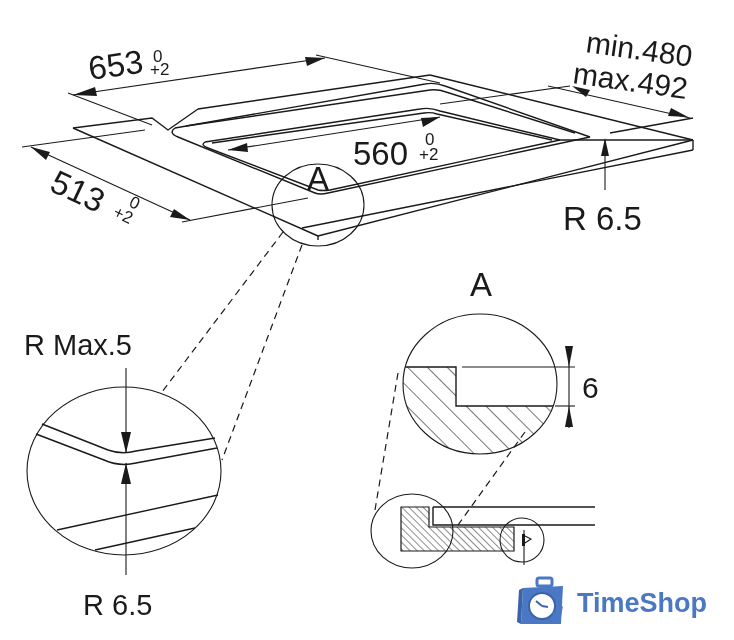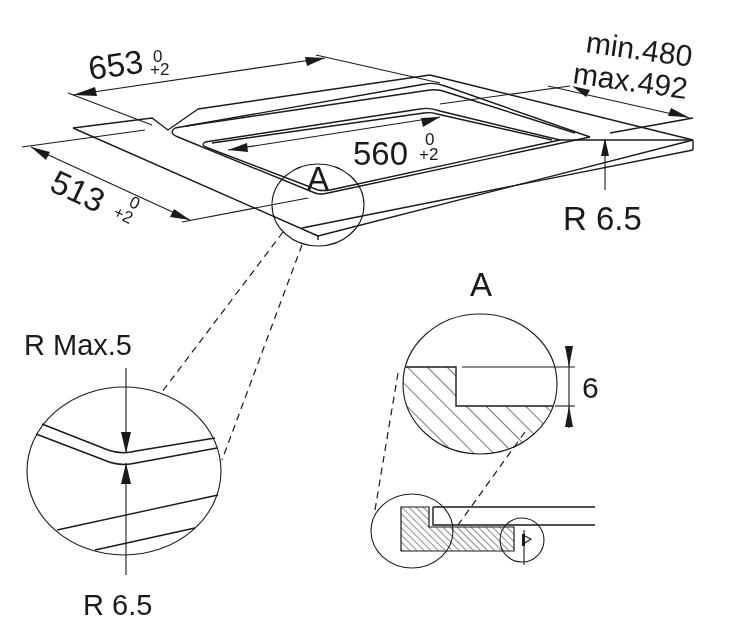--- a/index.html
+++ b/index.html
@@ -147,13 +147,25 @@
       <path d="M401,507 L429,507 L429,527 L514,527 L514,551 L401,551 Z" fill="url(#hatchSmall)" stroke="#1a1a1a" stroke-width="1.2"></path>
       <polyline class="line" points="433,507 433,525 595,525"></polyline>
       <line class="line" x1="433" y1="507" x2="595" y2="507"></line>
       <ellipse class="thin" cx="522" cy="540" rx="22" ry="22"></ellipse>
       <line class="thin" x1="524" y1="530" x2="524" y2="565"></line>
       <rect x="522" y="534" width="3" height="12" fill="#1a1a1a"></rect>
       <polyline class="thin" points="525,536 531,539 525,543"></polyline>
     </g>
   </svg>
 
+  <div style="position:absolute; left:517px; top:576px; width:210px; height:52px;">
+    <svg width="60" height="52" viewBox="0 0 60 52" style="position:absolute; left:0; top:0;">
+      <rect x="20" y="2" width="15" height="8" rx="2" fill="none" stroke="#4a78c4" stroke-width="3"></rect>
+      <path d="M6,12 L46,10 L44,48 L4,48 Z" fill="#4a78c4"></path>
+      <path d="M2,14 L6,12 L4,48 L0,46 Z" fill="#3a63ab"></path>
+      <circle cx="25" cy="30" r="13" fill="#ffffff" stroke="#3a63ab" stroke-width="2"></circle>
+      <line x1="25" y1="30" x2="19" y2="25" stroke="#3a63ab" stroke-width="2"></line>
+      <line x1="25" y1="30" x2="31" y2="31" stroke="#3a63ab" stroke-width="2"></line>
+      <path d="M34,38 L46,30 L44,40 Z" fill="#4a78c4"></path>
+    </svg>
+    <span class="logo-text" style="position:absolute; left:60px; top:12px; color:#4a78c4;">TimeShop</span>
+  </div>
 </div>
 
 </body></html>

